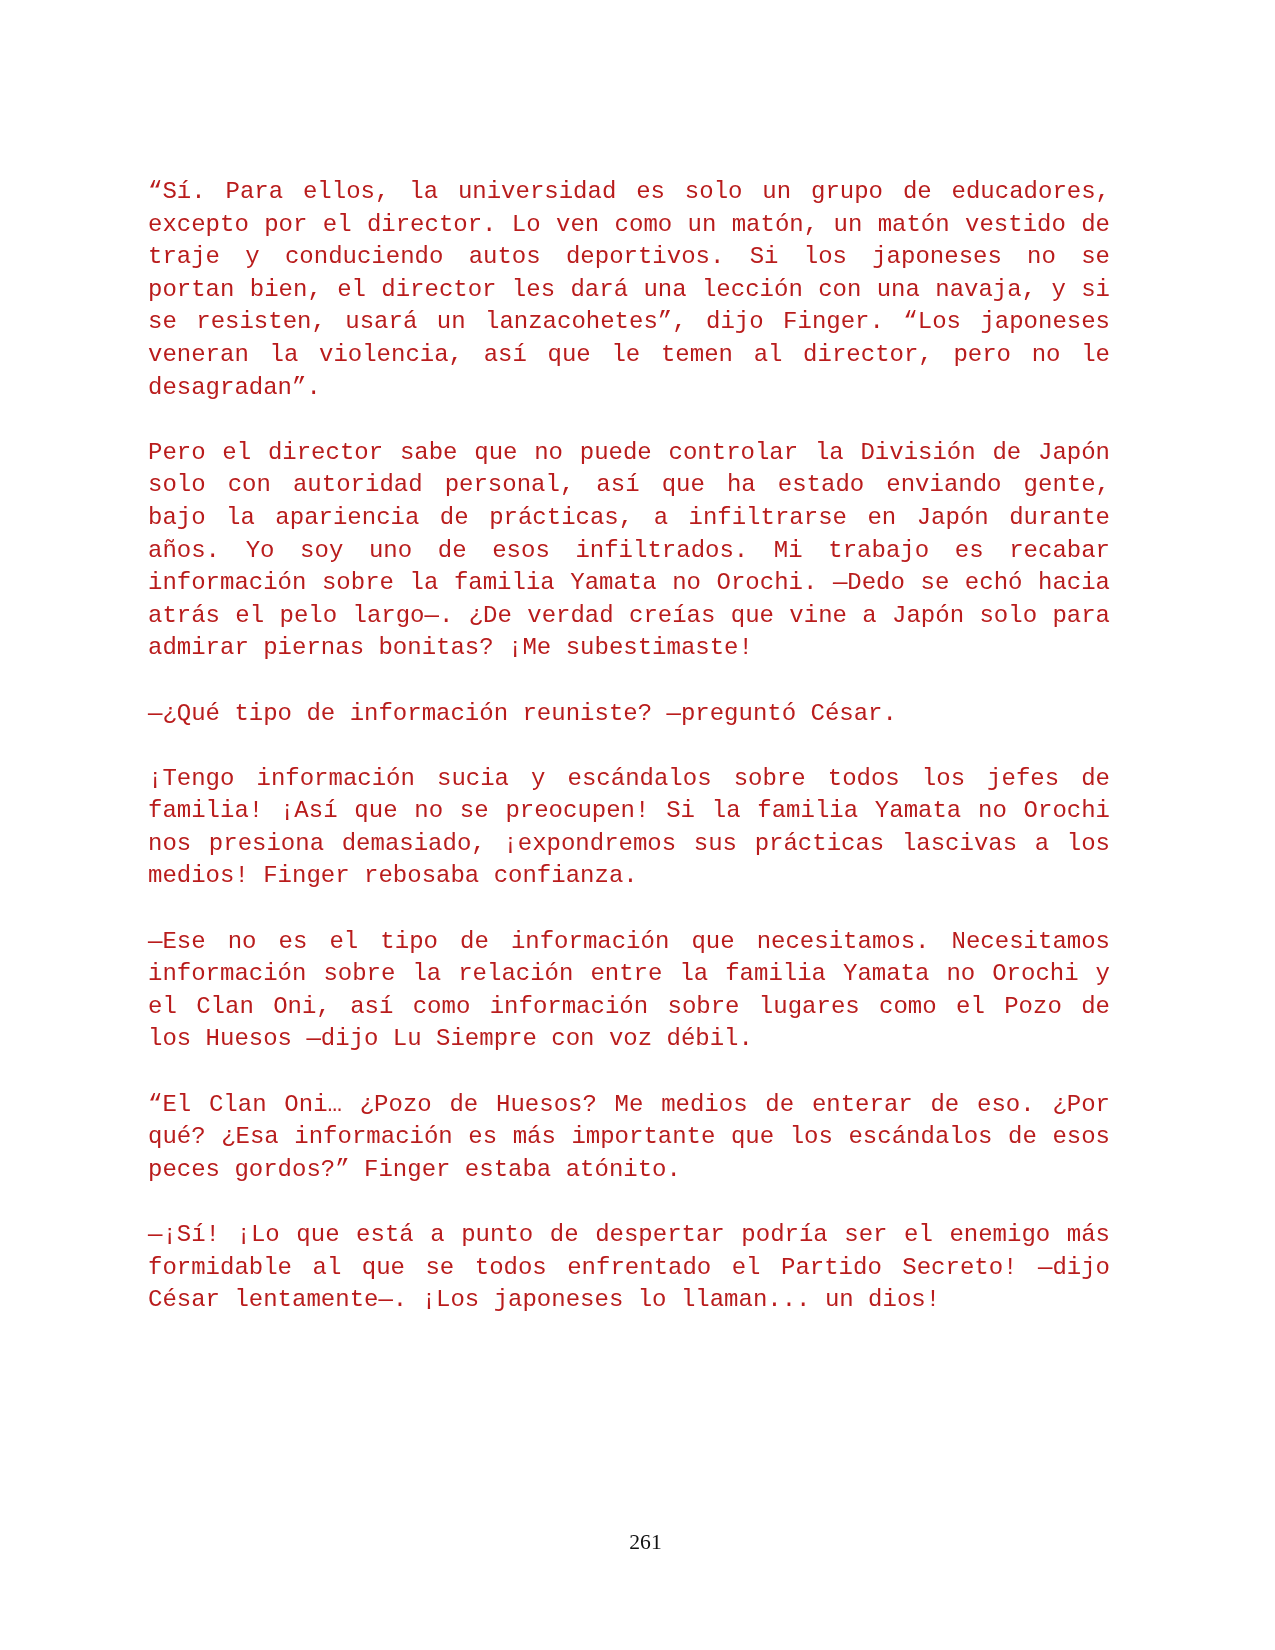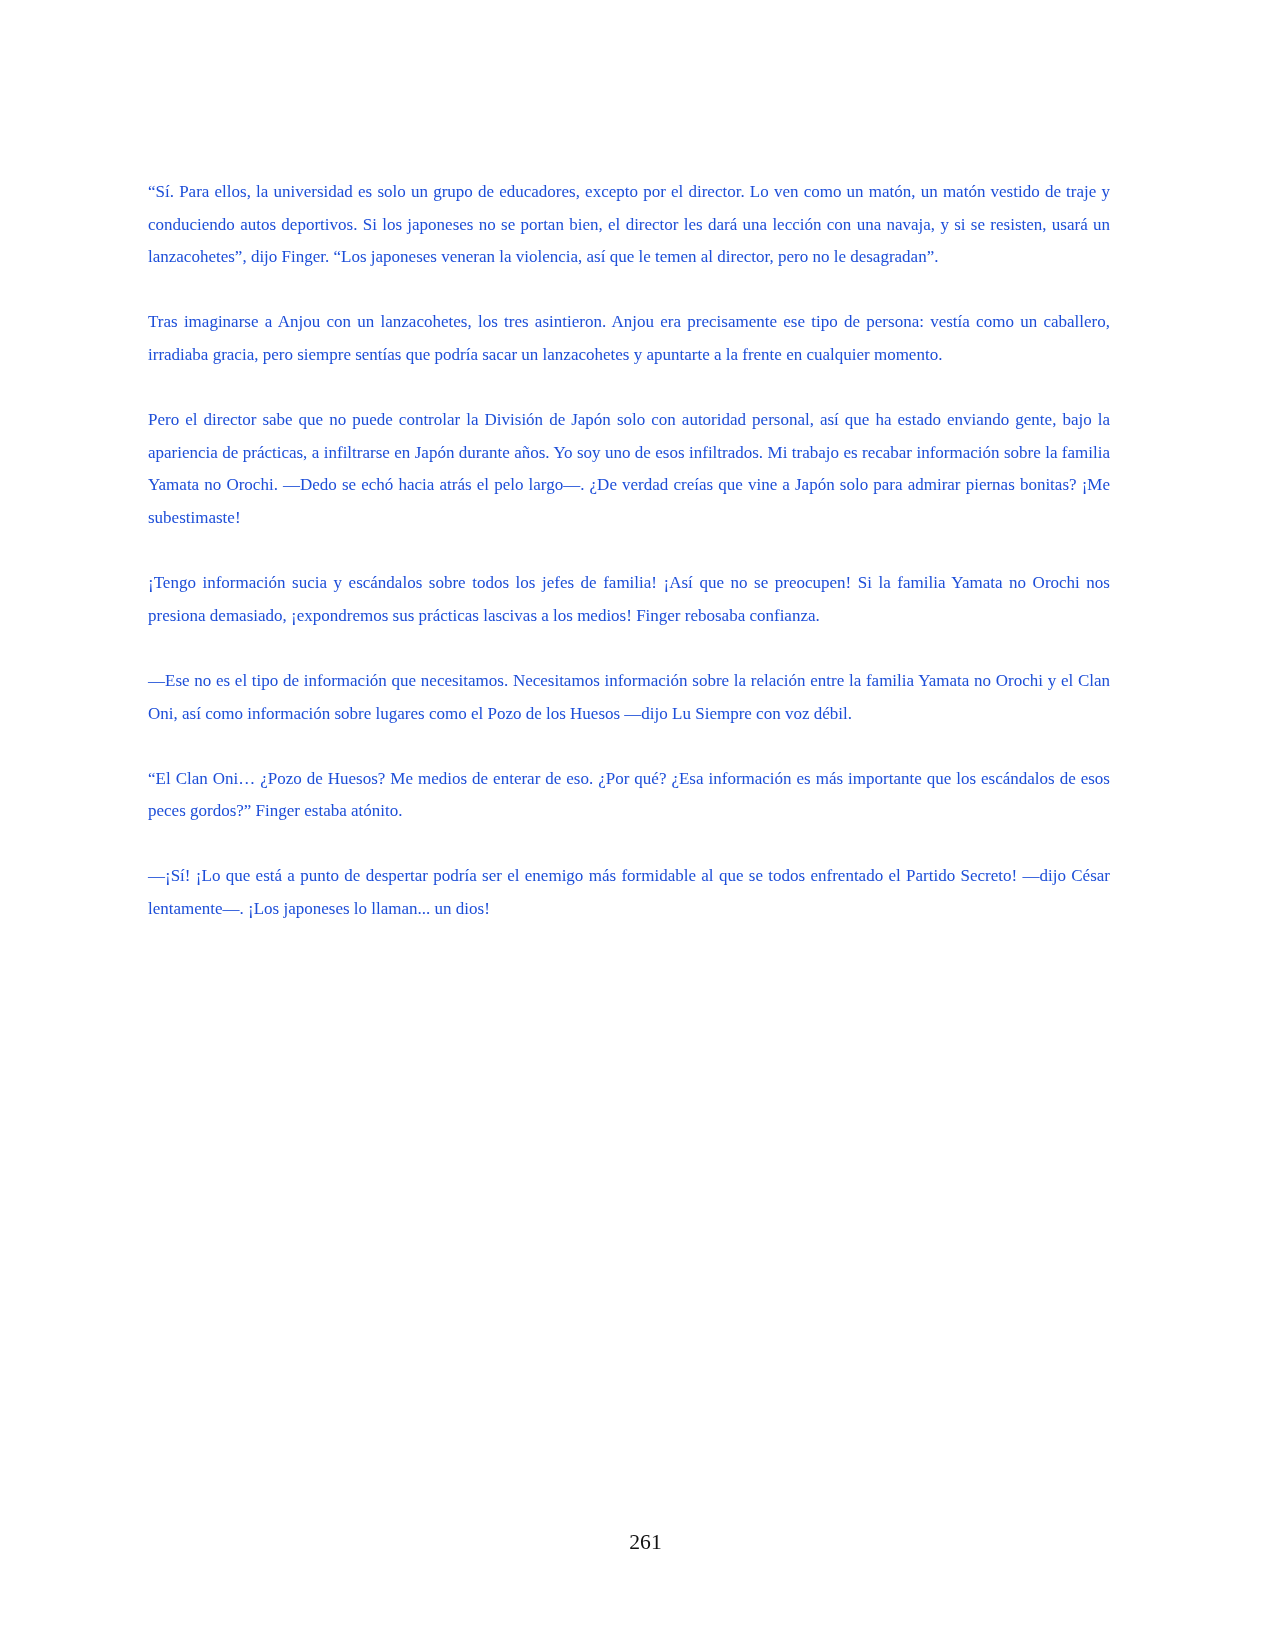--- a/index.html
+++ b/index.html
@@ -1,37 +1,37 @@
 <!DOCTYPE html>
 <html><head>
 <meta charset="utf-8">
 <style>
   html, body { margin: 0; padding: 0; background: #ffffff; }
   body { width: 1275px; height: 1650px; position: relative; overflow: hidden; }
   .page {
     position: absolute; left: 148px; top: 176px; width: 962px;
-    font-family: Liberation Serif, serif;
-    font-size: 17px; line-height: 32.6px; color: #1d4ed8;
+    font-family: Liberation Mono, monospace;
+    font-size: 24px; line-height: 32.6px; color: #b91c1c;
     text-align: justify;
   }
   .page p { margin: 0 0 32.6px 0; }
   .page p.last { text-align-last: justify; }
   .pagenum {
     position: absolute; left: 0; width: 1275px; top: 1530px;
     text-align: center;
     font-family: "Liberation Serif", "DejaVu Serif", serif;
     font-size: 21.6px; color: #111; padding-left: 8px;
   }
 </style>
 </head>
 <body>
 
 <div class="page">
   <p>“Sí. Para ellos, la universidad es solo un grupo de educadores, excepto por el director. Lo ven como un matón, un matón vestido de traje y conduciendo autos deportivos. Si los japoneses no se portan bien, el director les dará una lección con una navaja, y si se resisten, usará un lanzacohetes”, dijo Finger. “Los japoneses veneran la violencia, así que le temen al director, pero no le desagradan”.</p>
-  <p>Tras imaginarse a Anjou con un lanzacohetes, los tres asintieron. Anjou era precisamente ese tipo de persona: vestía como un caballero, irradiaba gracia, pero siempre sentías que podría sacar un lanzacohetes y apuntarte a la frente en cualquier momento.</p>
   <p>Pero el director sabe que no puede controlar la División de Japón solo con autoridad personal, así que ha estado enviando gente, bajo la apariencia de prácticas, a infiltrarse en Japón durante años. Yo soy uno de esos infiltrados. Mi trabajo es recabar información sobre la familia Yamata no Orochi. —Dedo se echó hacia atrás el pelo largo—. ¿De verdad creías que vine a Japón solo para admirar piernas bonitas? ¡Me subestimaste!</p>
+  <p>—¿Qué tipo de información reuniste? —preguntó César.</p>
   <p>¡Tengo información sucia y escándalos sobre todos los jefes de familia! ¡Así que no se preocupen! Si la familia Yamata no Orochi nos presiona demasiado, ¡expondremos sus prácticas lascivas a los medios! Finger rebosaba confianza.</p>
   <p>—Ese no es el tipo de información que necesitamos. Necesitamos información sobre la relación entre la familia Yamata no Orochi y el Clan Oni, así como información sobre lugares como el Pozo de los Huesos —dijo Lu Siempre con voz débil.</p>
   <p>“El Clan Oni… ¿Pozo de Huesos? Me medios de enterar de eso. ¿Por qué? ¿Esa información es más importante que los escándalos de esos peces gordos?” Finger estaba atónito.</p>
   <p>—¡Sí! ¡Lo que está a punto de despertar podría ser el enemigo más formidable al que se todos enfrentado el Partido Secreto! —dijo César lentamente—. ¡Los japoneses lo llaman... un dios!</p>
 </div>
 
 <div class="pagenum">261</div>
 
 </body></html>

